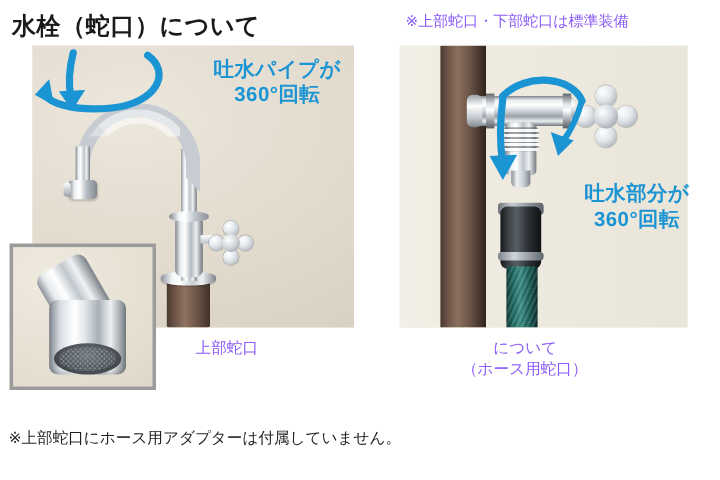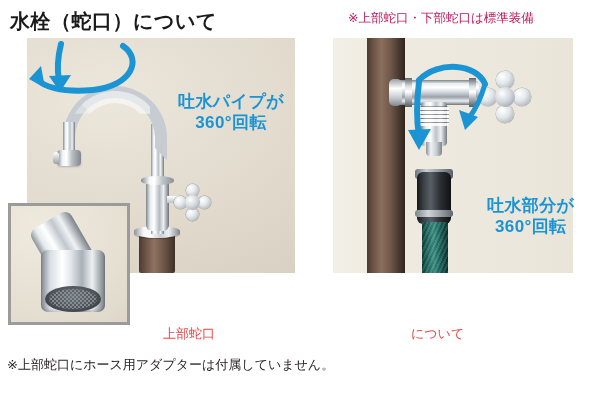--- a/index.html
+++ b/index.html
@@ -27,25 +27,25 @@
     left: 10px;
     top: 8px;
     font-size: 20px;
     font-weight: 700;
     letter-spacing: 0.5px;
     color: #1a1a1a;
     white-space: nowrap;
   }
   .top-note {
     position: absolute;
-    left: 348px;
+    left: 338px;
     top: 10px;
     font-size: 12.5px;
     font-weight: 400;
-    color: #be185d;
+    color: #8b5cf6;
     white-space: nowrap;
   }
 
   
   .photo {
     position: absolute;
     overflow: hidden;
   }
   #photo-left {
     left: 27px;
@@ -219,21 +219,20 @@
   }
 
   .label-blue {
     position: absolute;
     font-size: 17px;
     font-weight: 700;
     line-height: 1.22;
     color: #1b94d4;
     letter-spacing: .4px;
     white-space: nowrap;
-    margin-top: 44px;
   }
   #label-left-rot {
     left: 178px;
     top: 48px;
     text-align: center;
   }
   #label-right-rot {
     left: 487px;
     top: 152px;
     text-align: center;
@@ -288,23 +287,22 @@
       radial-gradient(#8d949a 0.8px, transparent 1px),
       radial-gradient(#8d949a 0.8px, transparent 1px);
     background-size: 4px 4px, 4px 4px;
     background-position: 0 0, 2px 2px;
     opacity: .85;
   }
 
   .caption {
     position: absolute;
     font-size: 13px;
-    color: #ef4444;
+    color: #8b5cf6;
     white-space: nowrap;
-    margin-top: 44px;
   }
   #caption-inset {
     left: 14px;
     top: 330px;
     font-size: 13.5px;
   }
   #caption-left {
     left: 163px;
     top: 281px;
   }
@@ -552,16 +550,17 @@
       <polygon points="74,52 80,72 93,59" fill="#1b94d4"></polygon>
     </svg>
   </div>
 
   <div class="label-blue" id="label-right-rot">
     <div>吐水部分が</div>
     <div>360°回転</div>
   </div>
 
   <div class="caption" id="caption-right-1">について</div>
+  <div class="caption" id="caption-right-2">（ホース用蛇口）</div>
 
   <div class="note" id="note-1">※上部蛇口にホース用アダプターは付属していません。</div>
 
 </div>
 
 </body></html>

